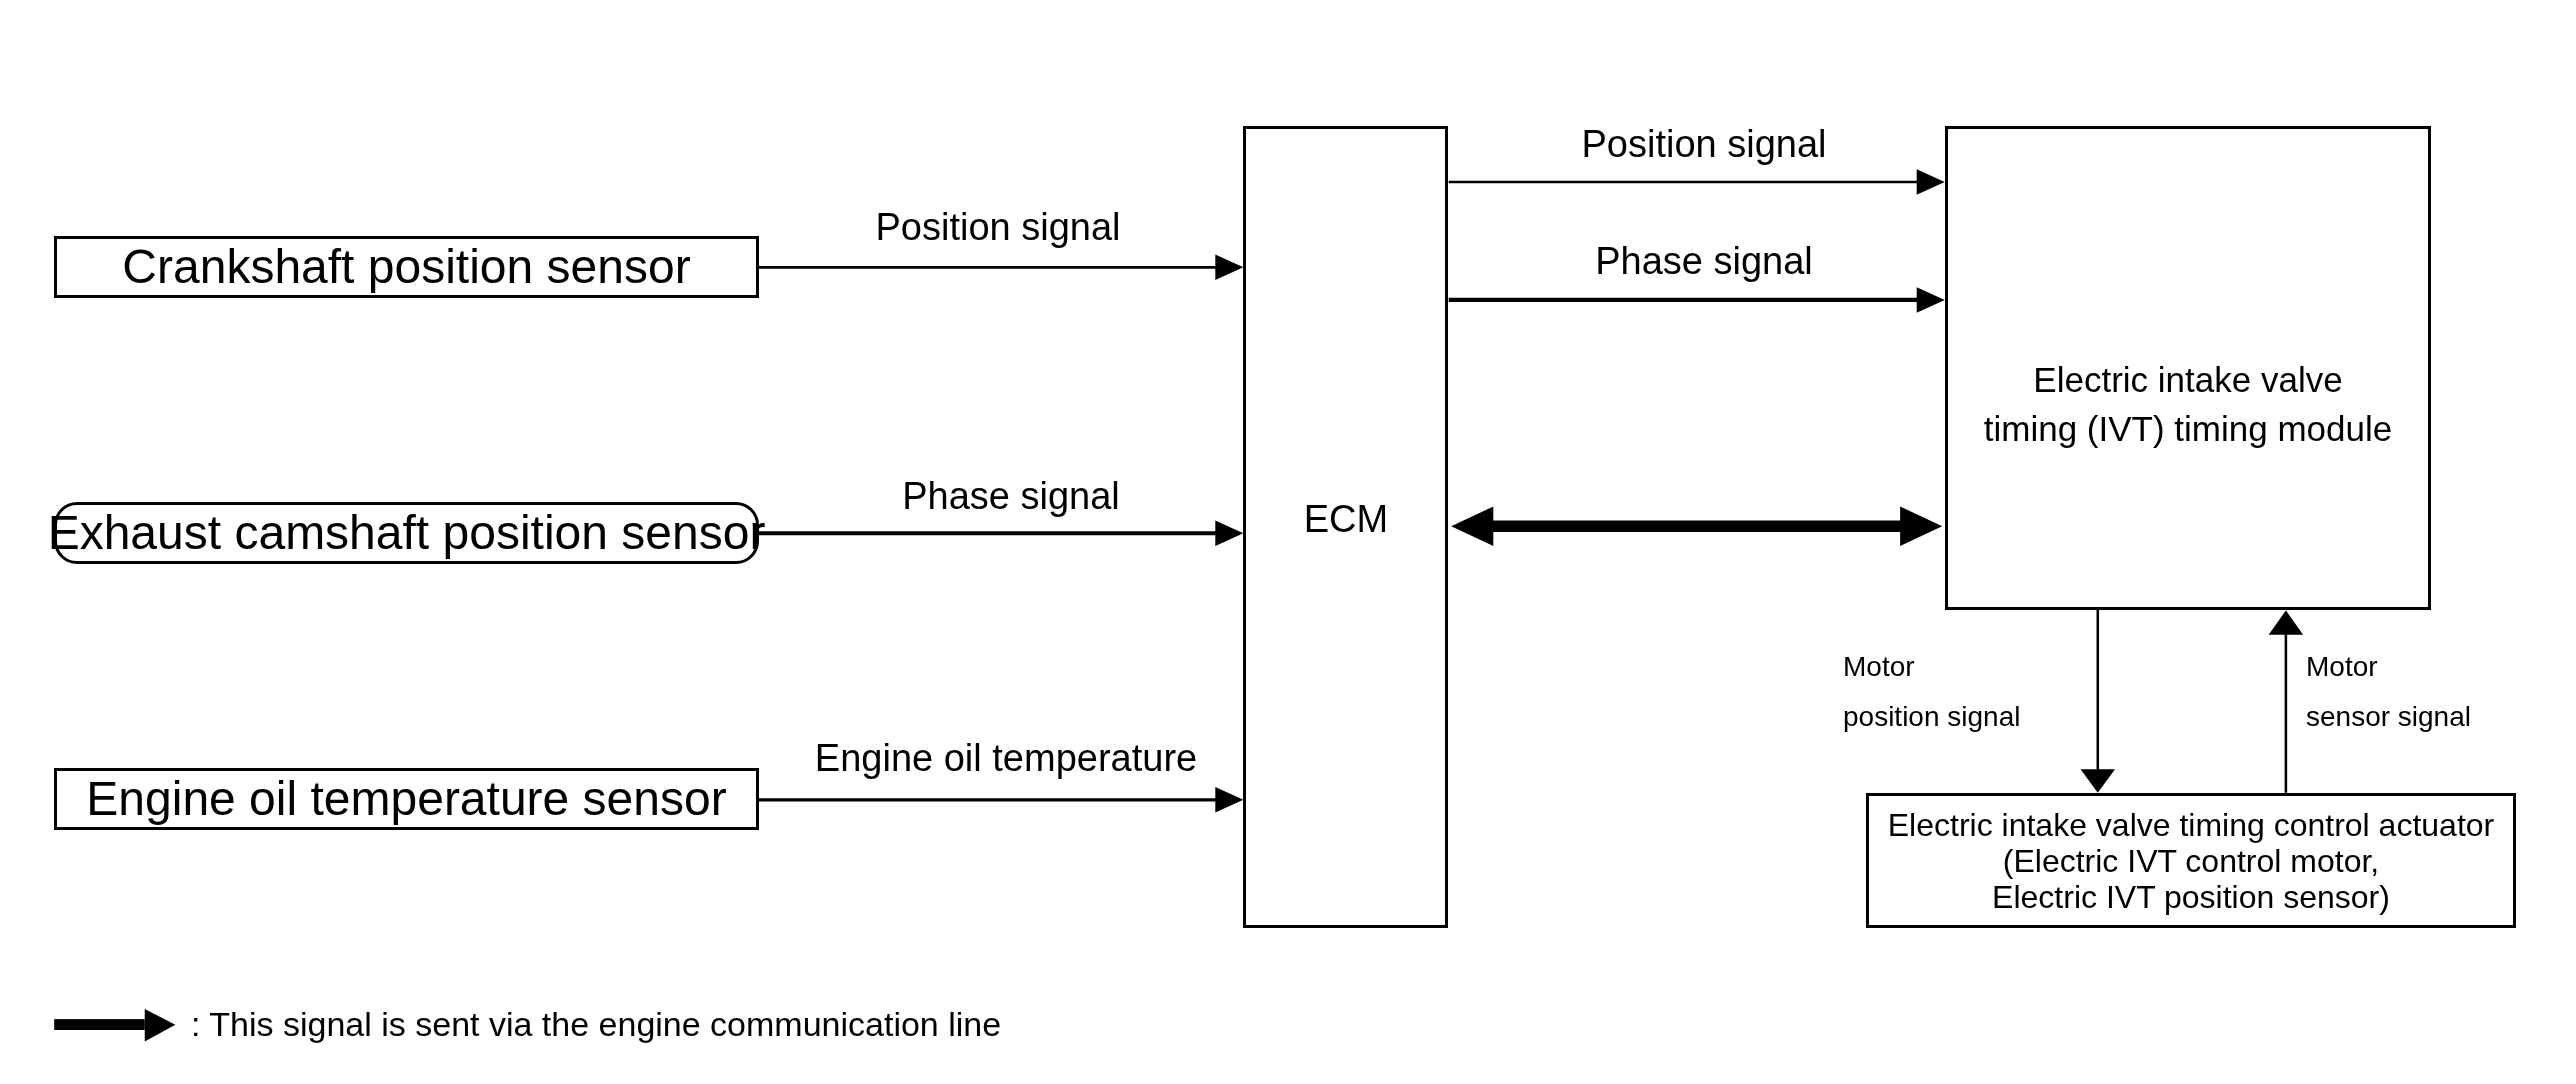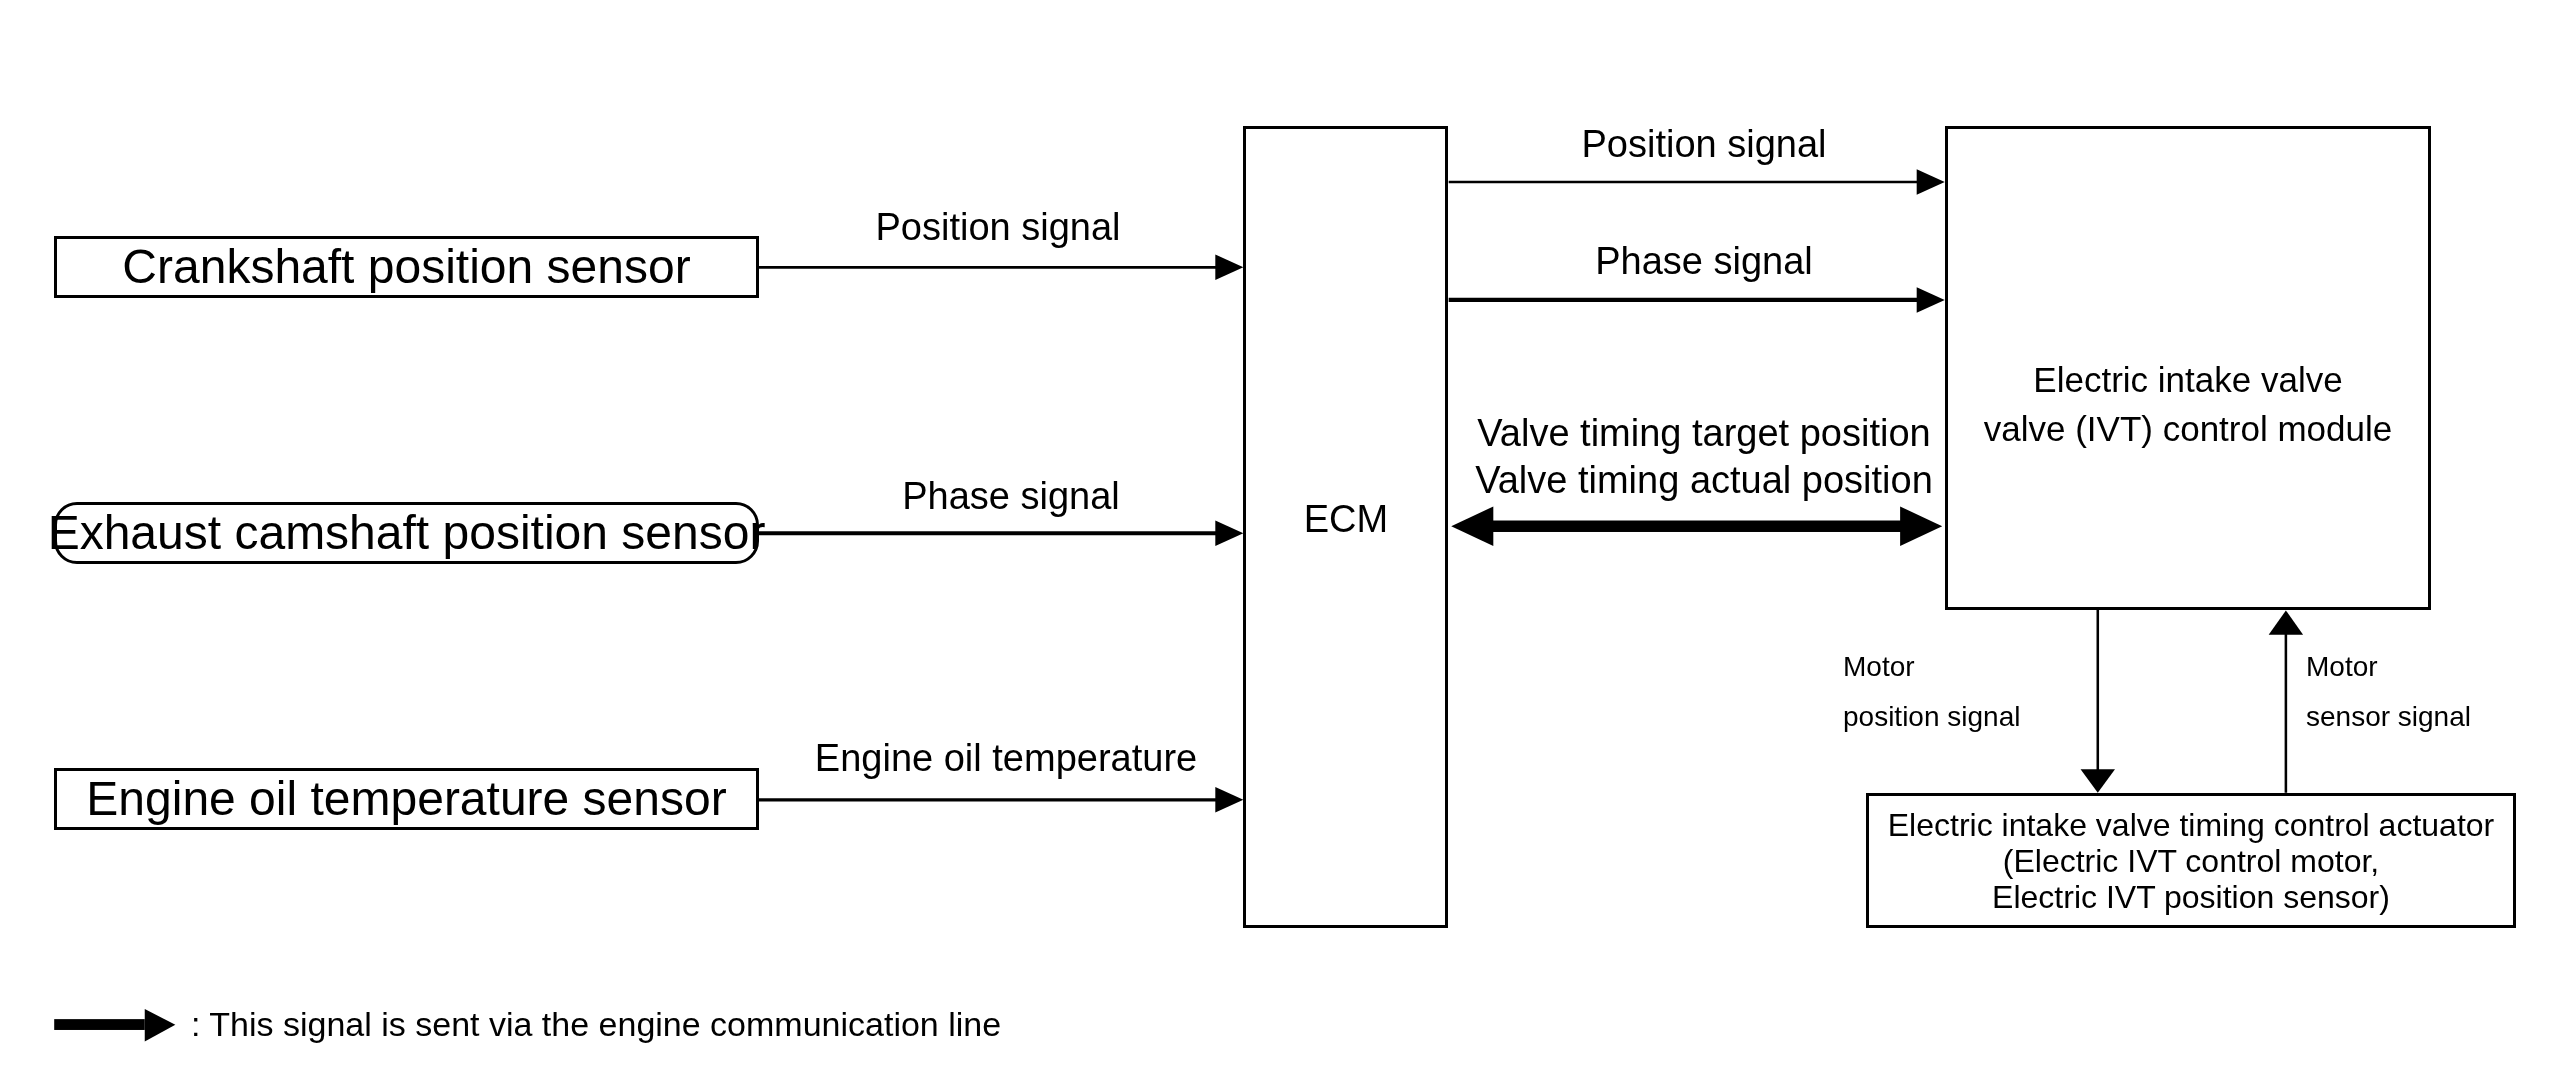--- a/index.html
+++ b/index.html
@@ -156,39 +156,35 @@
   <div class="box sensor-box" id="box-oiltemp">
     <span class="box-label">Engine oil temperature sensor</span>
   </div>
 
   <div class="box" id="box-ecm"></div>
   <div class="free-label" id="label-ecm">ECM</div>
 
   <div class="box" id="box-module"></div>
   <div class="free-label" id="label-module">
     <div>Electric intake valve</div>
-    <div>valve (IVT) control module</div>
+    <div>timing (IVT) timing module</div>
   </div>
 
   <div class="box" id="box-actuator">
     <span class="box-label">Electric intake valve timing control actuator</span>
     <span class="box-label">(Electric IVT control motor,</span>
     <span class="box-label">Electric IVT position sensor)</span>
   </div>
 
   <div class="free-label" id="label-pos-1">Position signal</div>
   <div class="free-label" id="label-phase-1">Phase signal</div>
   <div class="free-label" id="label-oiltemp-1">Engine oil temperature</div>
 
   <div class="free-label" id="label-pos-2">Position signal</div>
   <div class="free-label" id="label-phase-2">Phase signal</div>
-  <div class="free-label" id="label-bus">
-    <div>Valve timing target position</div>
-    <div>Valve timing actual position</div>
-  </div>
 
   <div class="corner-label" id="label-motor-control">
     <div>Motor</div>
     <div>position signal</div>
   </div>
   <div class="corner-label" id="label-motor-sensor">
     <div>Motor</div>
     <div>sensor signal</div>
   </div>
 

